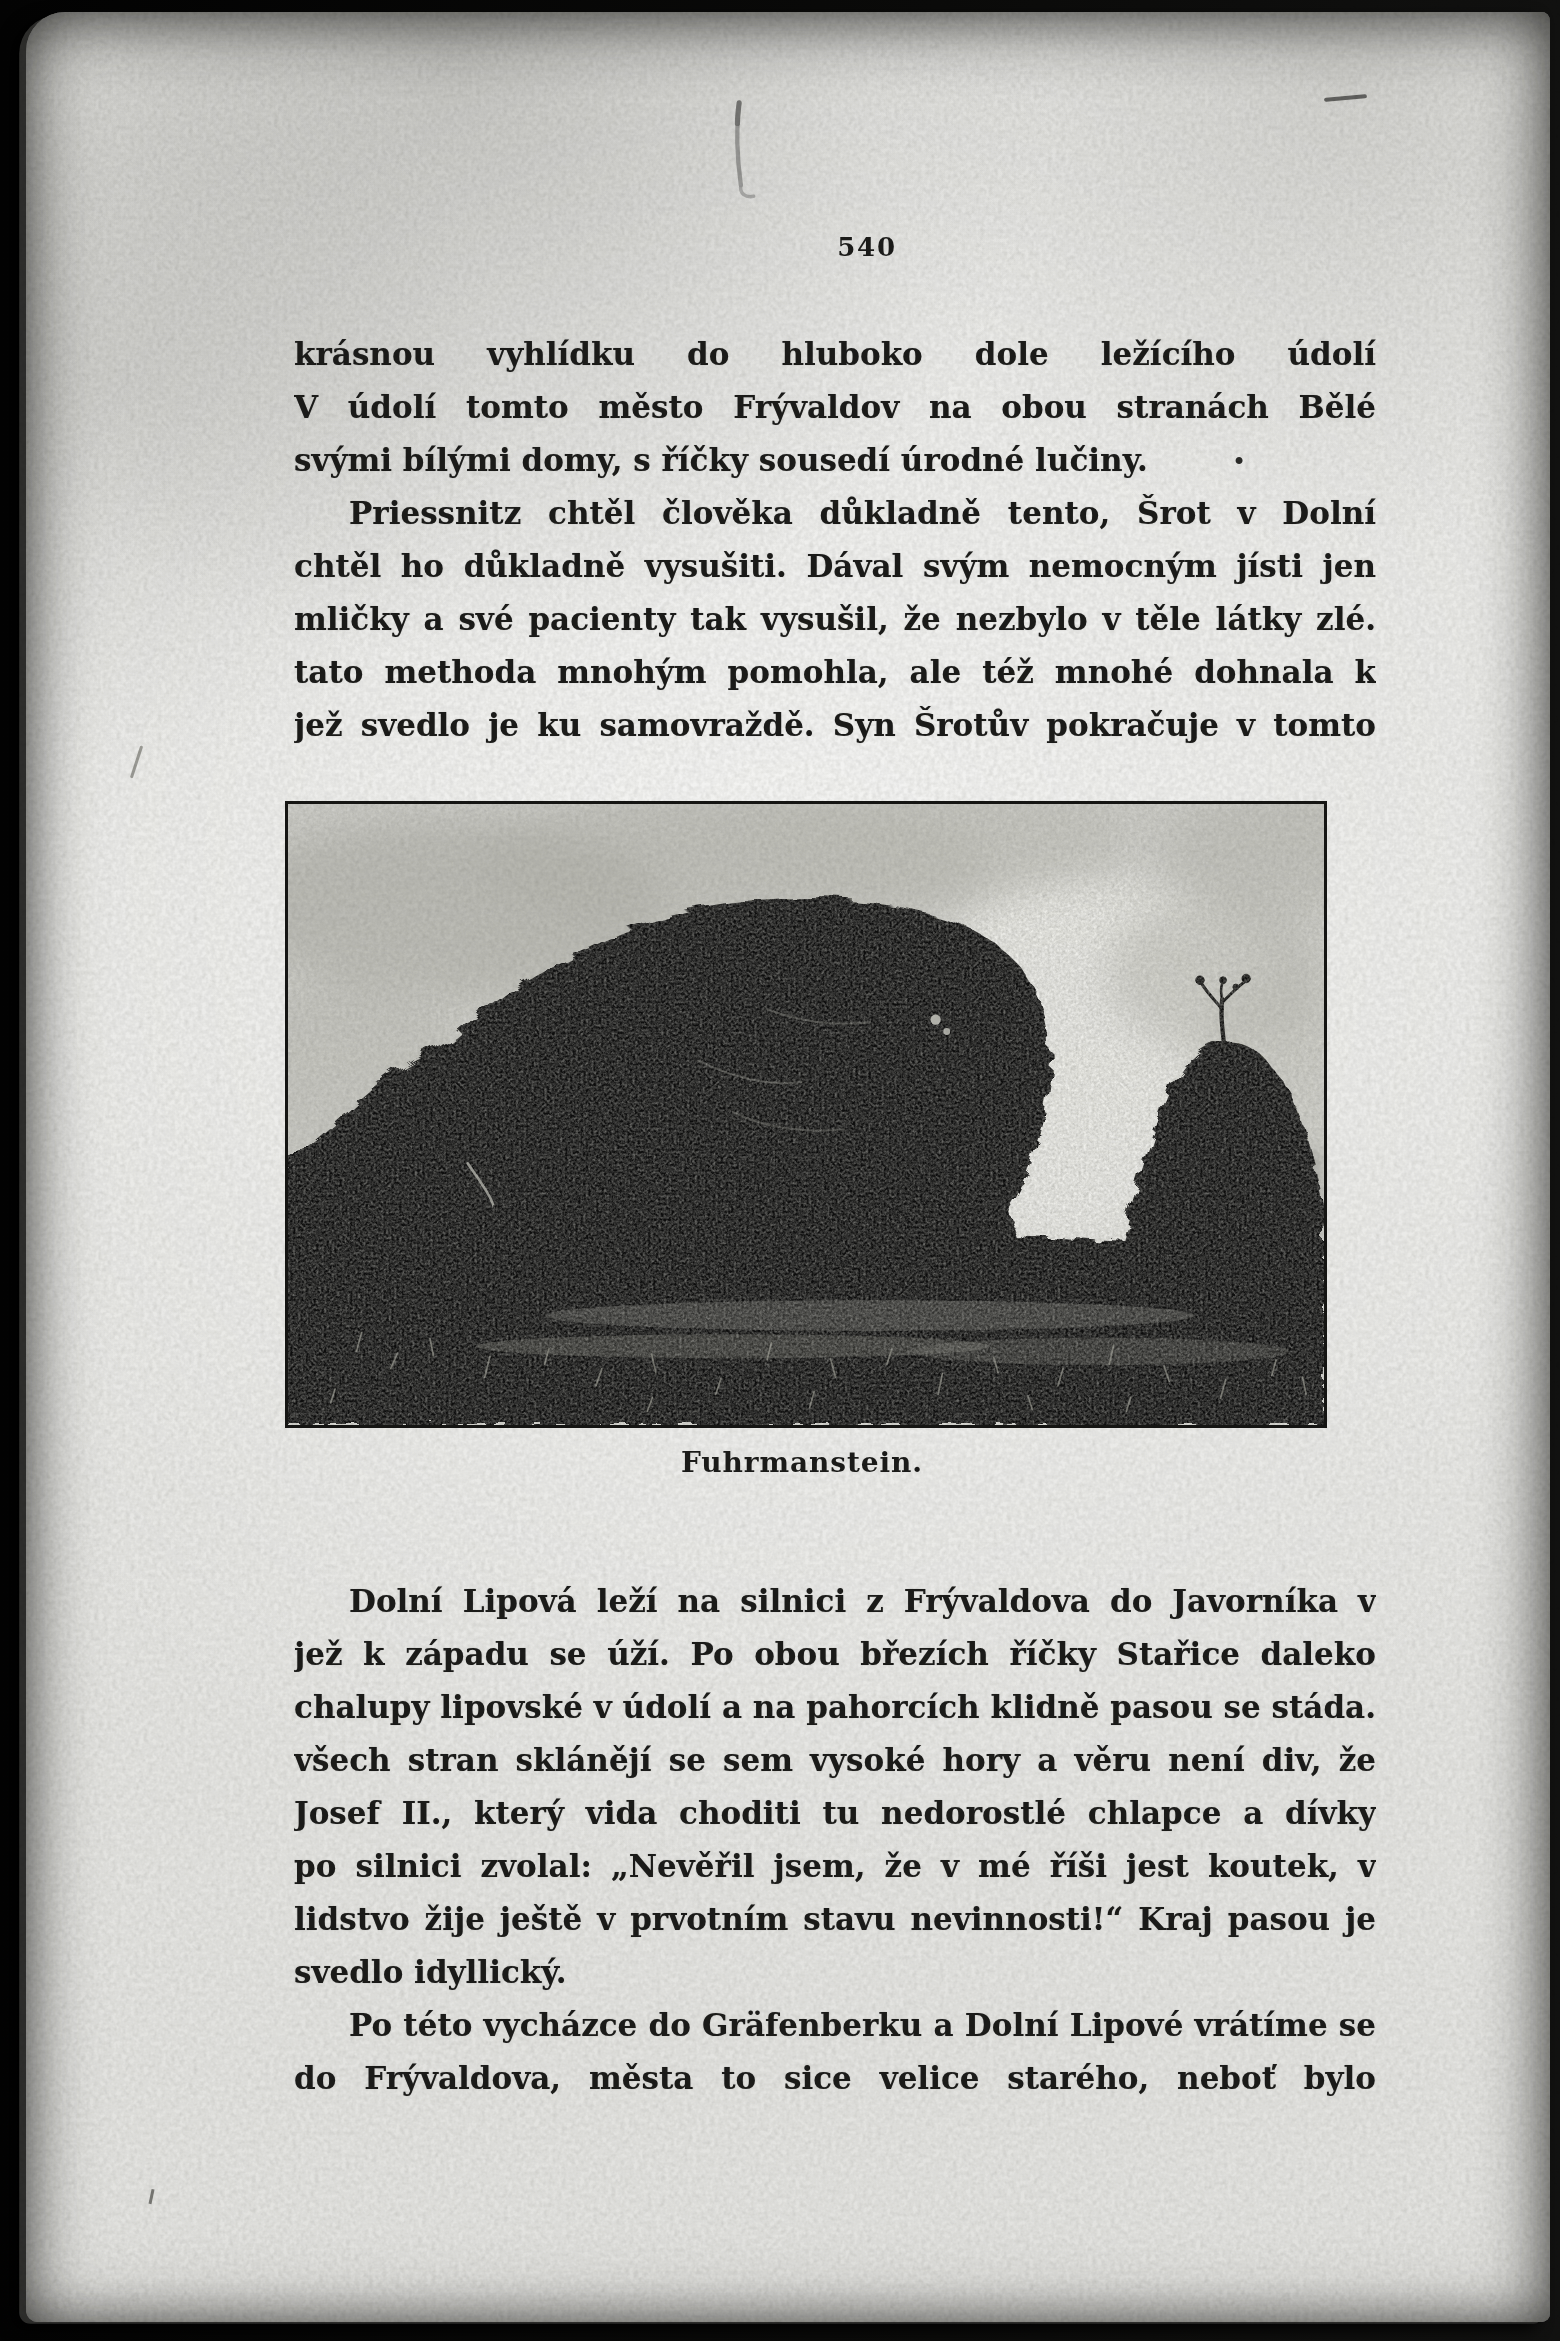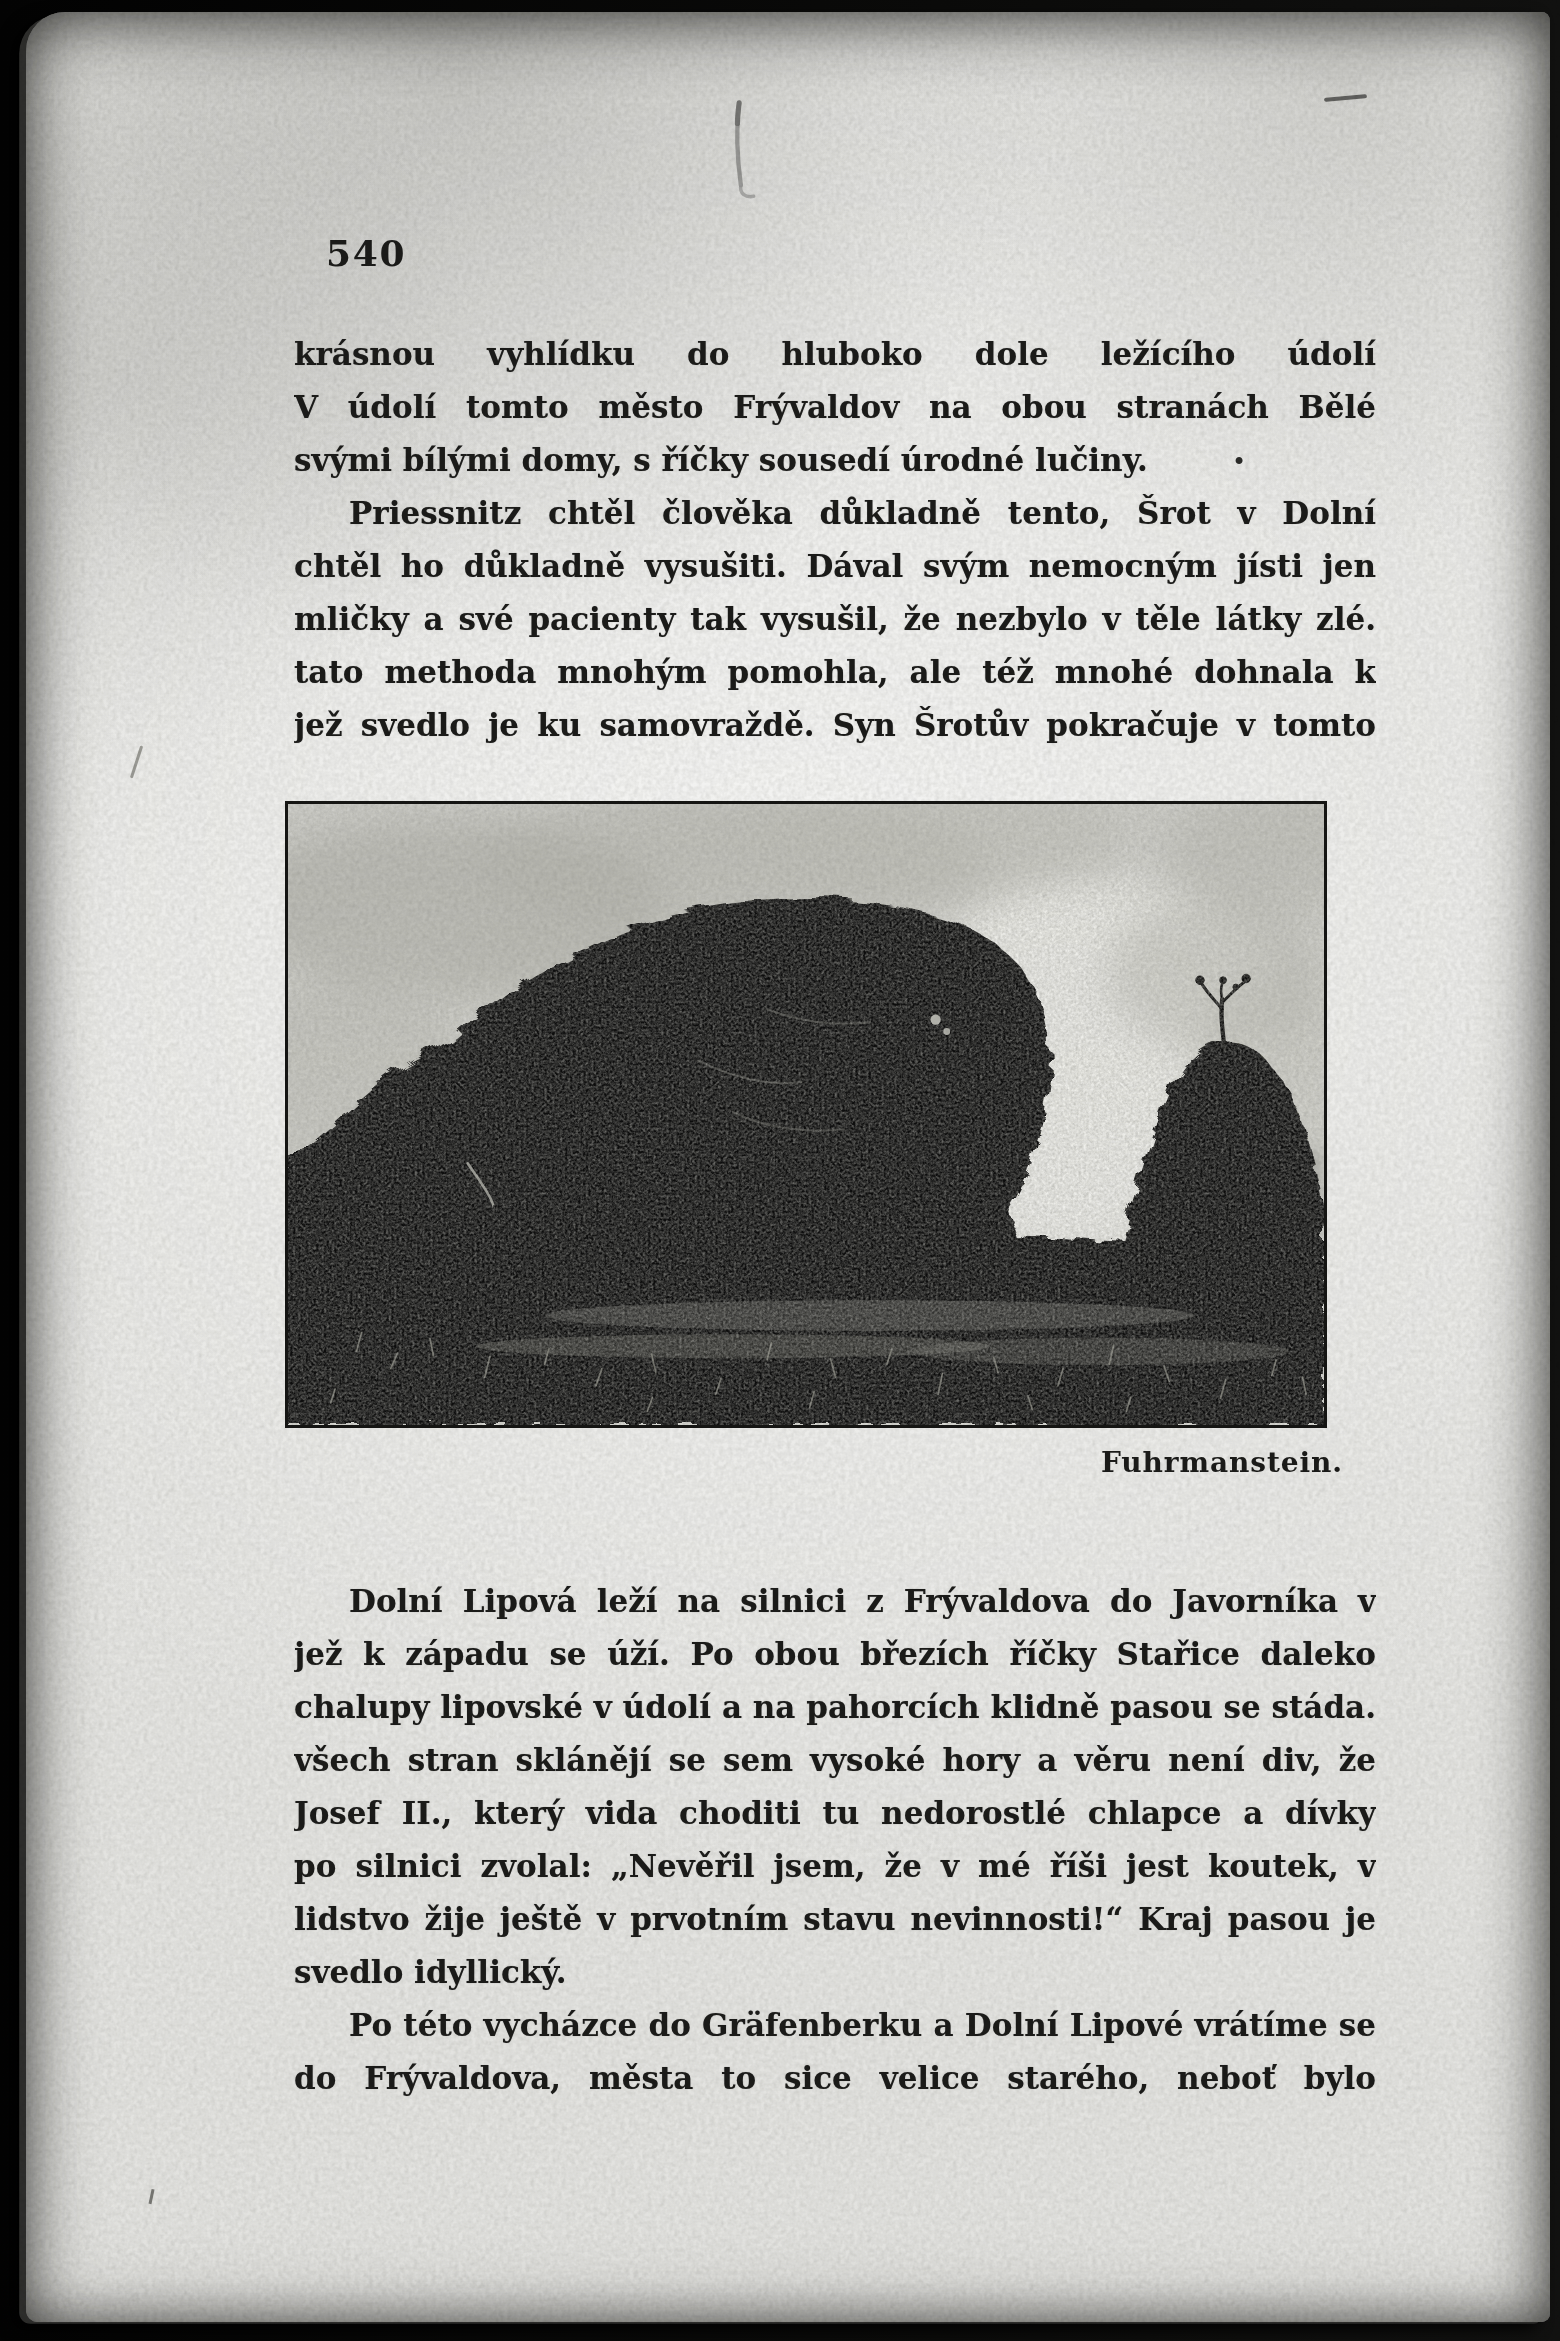--- a/index.html
+++ b/index.html
@@ -22,40 +22,40 @@
     box-shadow:
       inset 0 0 81px rgba(40,40,36,.28),
       inset 0 31px 63px -22px rgba(28,28,26,.50),
       inset -31px 0 55px -22px rgba(28,28,26,.42),
       inset 27px 0 55px -24px rgba(28,28,26,.42),
       inset 0 -24px 46px -20.5px rgba(28,28,26,.36);}
 
   .content{position:absolute;inset:0;font-family:"DejaVu Serif","Liberation Serif",serif;
     color:#1b1b19;}
 
-  .pagenum-row{position:absolute;left:294px;top:232px;width:1082px;text-align:left;
-    font-size:36px;font-weight:bold;letter-spacing:1.7px;}
+  .pagenum-row{position:absolute;left:294px;top:232px;width:1082px;text-align:center;
+    font-size:26px;font-weight:bold;letter-spacing:1.7px;}
   .pagenum-row span{display:inline-block;transform:translateX(32px);}
 
   .tb{position:absolute;left:294px;width:1082px;font-size:31px;font-weight:bold;
     text-shadow:0 0 0.9px rgba(27,27,25,.35);}
   .tb .line{height:53px;line-height:53px;overflow:hidden;white-space:nowrap;}
   .tb .line.j{white-space:normal;text-align:justify;text-align-last:justify;}
   .tb1{top:328px;}
   .tb2{top:1575px;}
   .ind{text-indent:55px;}
   .it{}
 
   .straydot{position:absolute;left:1232px;top:448px;font-size:24px;color:#2a2a28;}
 
   .illo{position:absolute;left:285px;top:801px;width:1042px;height:627px;margin:0;
     border:3.4px solid #151513;box-sizing:border-box;background:#dcdcd7;overflow:hidden;}
   .illo svg{display:block;width:100%;height:100%;}
 
-  .caption-row{position:absolute;left:294px;top:1446px;width:1082px;text-align:right;
+  .caption-row{position:absolute;left:294px;top:1446px;width:1082px;text-align:center;
     font-size:28px;font-weight:bold;letter-spacing:0.9px;}
   .caption-row span{display:inline-block;transform:translateX(-33px);}
 
   
   .pen-mark{position:absolute;left:716px;top:96px;}
   .dash-mark{position:absolute;left:1324px;top:96px;width:43px;height:4.3px;background:#4c4c4a;
     transform:rotate(-5deg);border-radius:2.6px;opacity:.85;}
   .slash-mark{position:absolute;left:135px;top:745px;width:3.4px;height:34px;background:#86867f;
     transform:rotate(18deg);border-radius:1.7px;opacity:.8;}
   .tick-mark{position:absolute;left:150px;top:2189px;width:2.6px;height:15.4px;background:#5c5c58;

